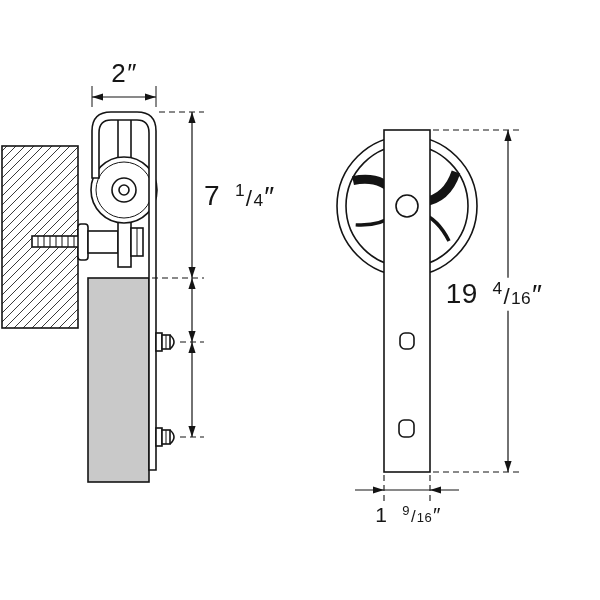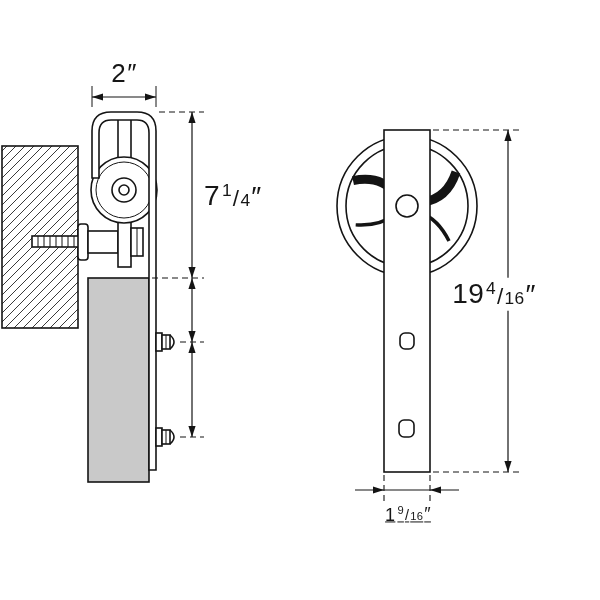--- a/index.html
+++ b/index.html
@@ -15,22 +15,22 @@
   .thin { stroke:#141414; stroke-width:1;   fill:none; }
   .dash { stroke:#141414; stroke-width:1.1; fill:none; stroke-dasharray:6 4; }
   .dim-line { stroke:#141414; stroke-width:1.2; fill:none; }
   .arr  { fill:#141414; stroke:none; }
 
   
   .dim { position:absolute; white-space:nowrap; transform:translateY(-50%); letter-spacing:.3px; }
   .dim.cc { transform:translate(-50%,-50%); }
   .f28 { font-size:28px; }
   .f26 { font-size:26px; }
-  .f21 { font-size:18px;text-decoration:underline; }
-  .frac { margin-left:2px; }
+  .f21 { font-size:21px; }
+  .frac { margin-left:15px; }
   .frac .num { font-size:62%; vertical-align:0.55em; }
   .frac .sl  { font-size:80%; margin:0 1px; }
   .frac .den { font-size:62%; }
   .unit { margin-left:1px; }
   .bglabel { background:#ffffff; padding:0 3px; }
 </style>
 </head>
 <body>
 
 <div class="stage">

